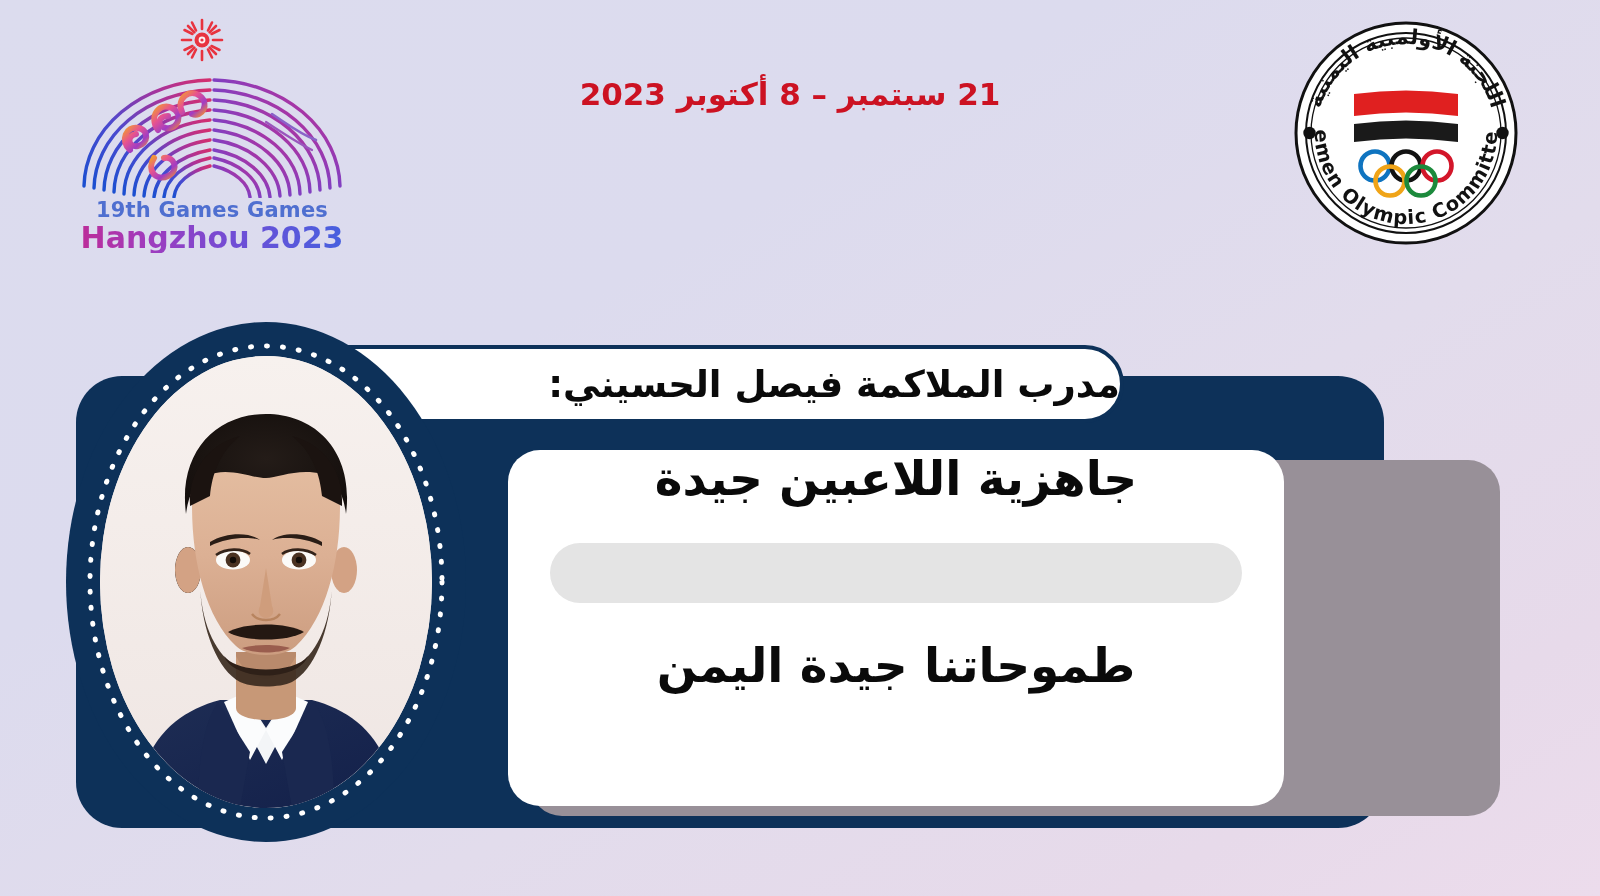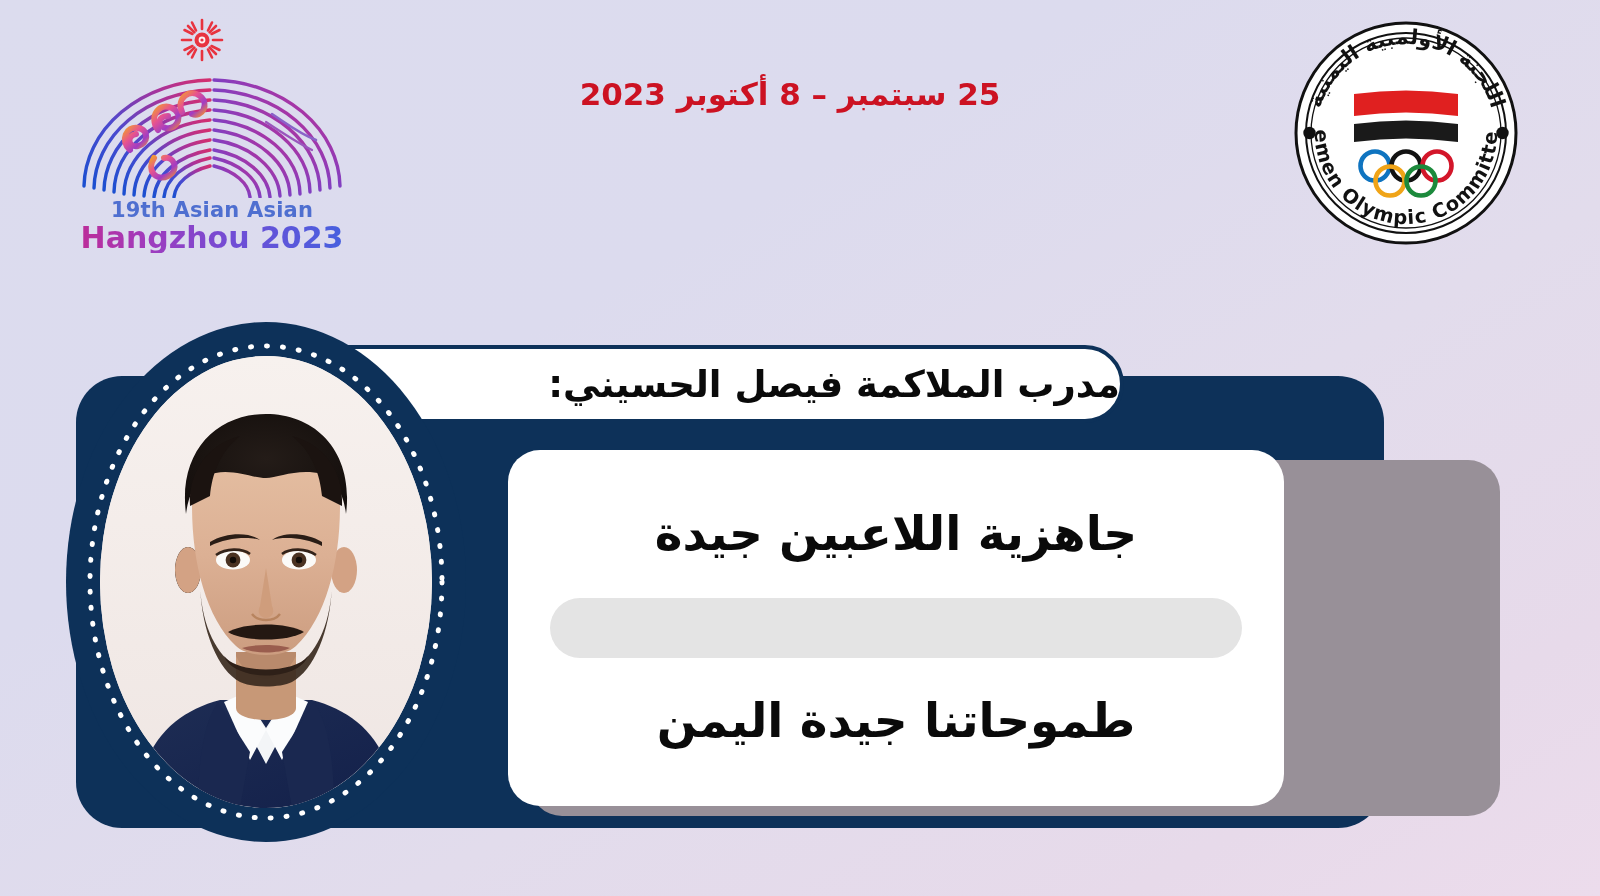--- a/index.html
+++ b/index.html
@@ -145,21 +145,20 @@
   .inner-card {
     position: absolute;
     left: 508px;
     top: 150px;
     width: 776px;
     height: 356px;
     background: #ffffff;
     border-radius: 32px;
     display: flex;
     flex-direction: column;
-    justify-content: center;
     box-sizing: border-box;
     padding: 0 38px;
   }
   .quote {
     font-size: 47px;
     font-weight: 700;
     color: #0a0a0a;
     text-align: center;
     line-height: 1.25;
     white-space: nowrap;
@@ -327,27 +326,27 @@
             <path d="M54,92 C44,82 50,68 62,70 C74,72 72,86 62,88 C52,90 50,78 60,76"></path>
             <path d="M82,72 C72,58 84,44 96,50 C108,56 102,72 90,70 C80,68 82,58 92,58"></path>
             <path d="M106,54 C100,40 114,30 124,38 C134,46 126,60 116,56"></path>
             <path d="M78,100 C70,112 80,124 92,118 C104,112 98,98 88,100"></path>
           </g>
         </g>
       </svg>
     </div>
 
     <div class="ag-text">
-      <span class="ag-line1">19th Asian Asian</span>
+      <span class="ag-line1">19th Games Games</span>
       <span class="ag-line2">Hangzhou 2023</span>
     </div>
   </div>
 
   <div class="title-block">
-    <div class="title-dates">25 سبتمبر – 8 أكتوبر 2023</div>
+    <div class="title-dates">21 سبتمبر – 8 أكتوبر 2023</div>
   </div>
 
   <div class="yoc-logo">
     <svg viewBox="0 0 238 238" aria-hidden="true">
       <defs>
         <path id="arcTop" d="M 30,119 A 89,89 0 0 1 208,119" fill="none"></path>
         <path id="arcBot" d="M 28,119 A 91,91 0 0 0 210,119" fill="none"></path>
       </defs>
 
       <circle cx="119" cy="119" r="110" fill="#ffffff" stroke="#111111" stroke-width="3"></circle>

